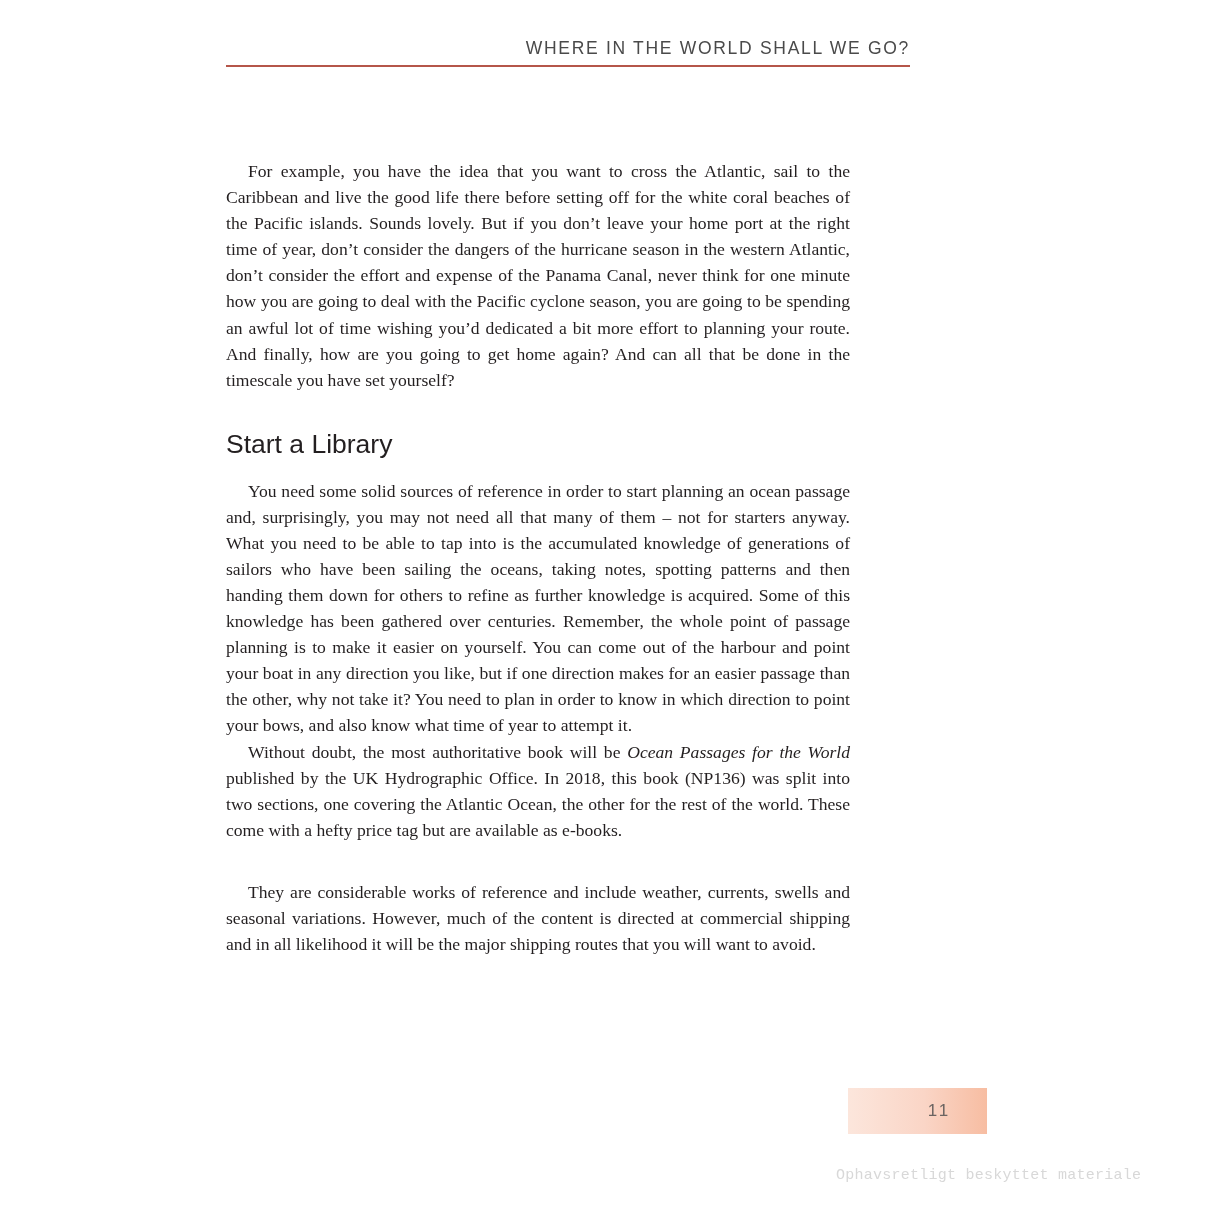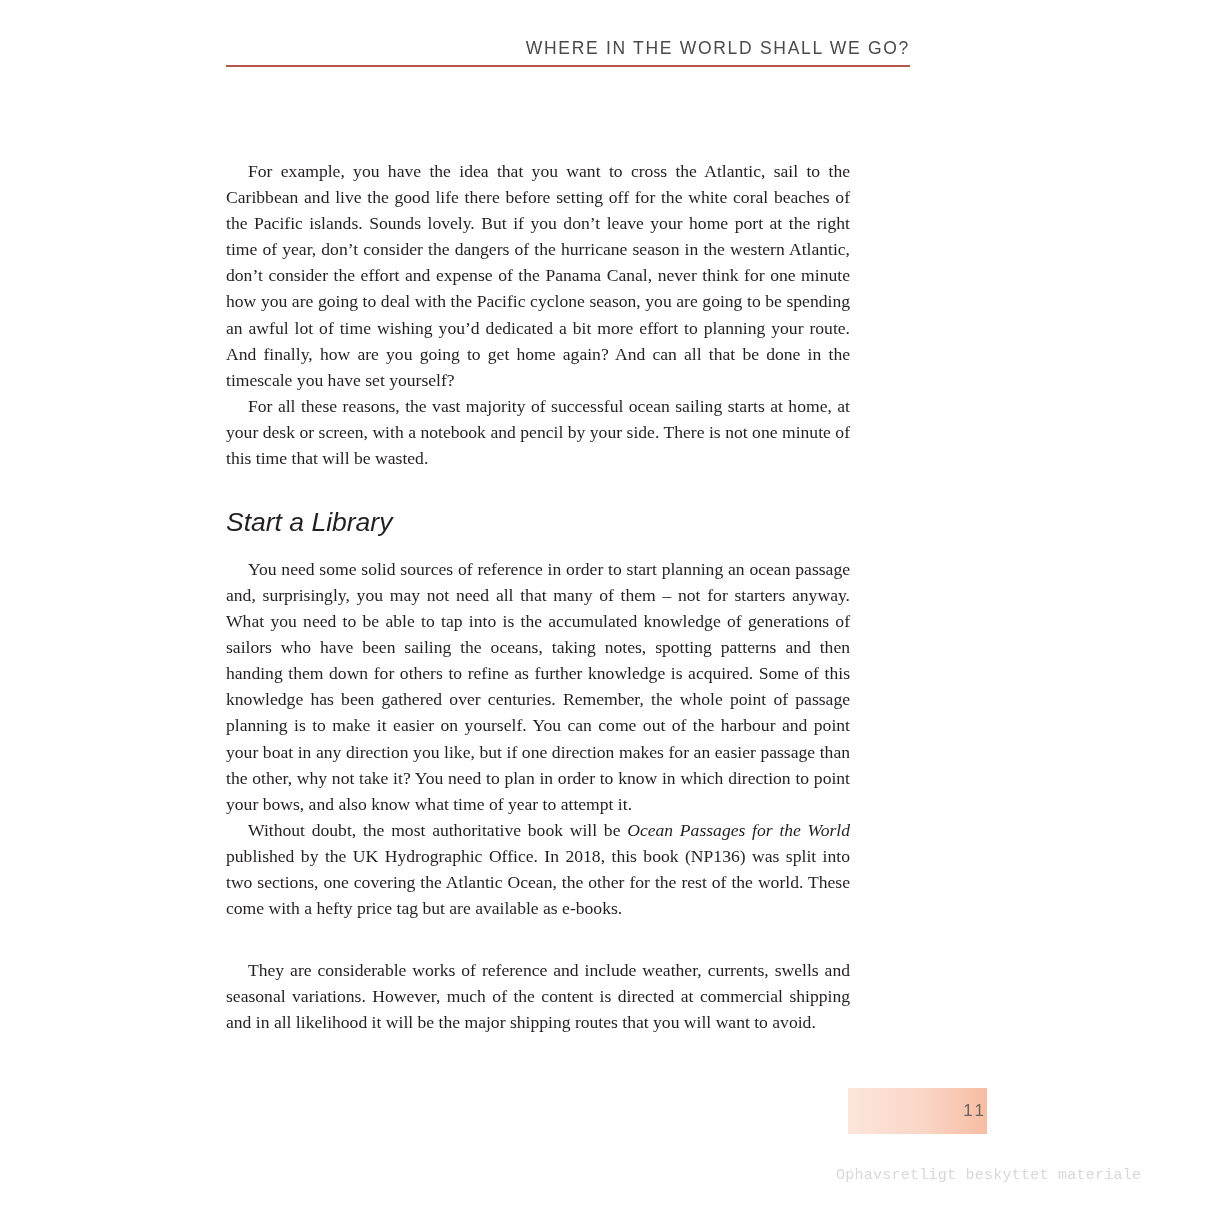--- a/index.html
+++ b/index.html
@@ -74,41 +74,40 @@
   }
 
   h2.section-heading {
     font-family: "Liberation Sans", sans-serif;
     font-size: 26.5px;
     font-weight: 400;
     color: #231f20;
     margin: 0;
     padding: 0;
     line-height: 1.2;
-    font-style: italic;
   }
 
   .gap-before-heading { height: 36px; }
   .gap-after-heading  { height: 17px; }
 
   em.book-title {
     font-style: italic;
   }
 
   
   .folio-chip {
     position: absolute;
     left: 848px;
     top: 1088px;
     width: 139px;
     height: 46px;
     background: linear-gradient(to right, #fce6dc 0%, #fad5c6 55%, #f7bda2 100%);
     display: flex;
     align-items: center;
-    justify-content: flex-end;
+    justify-content: center;
     box-sizing: border-box;
     padding-left: 44px;
   }
   .folio-number {
     font-family: "Liberation Sans", sans-serif;
     font-size: 17px;
     letter-spacing: 3px;
     color: #6b6461;
   }
 
@@ -131,21 +130,20 @@
 
   <div class="running-head">
     <div class="running-head-text">WHERE IN THE WORLD SHALL WE GO?</div>
     <div class="running-head-rule"></div>
   </div>
 
   <div class="content">
 
     <p class="body-par">For example, you have the idea that you want to cross the Atlantic, sail to the Caribbean and live the good life there before setting off for the white coral beaches of the Pacific islands. Sounds lovely. But if you don’t leave your home port at the right time of year, don’t consider the dangers of the hurricane season in the western Atlantic, don’t consider the effort and expense of the Panama Canal, never think for one minute how you are going to deal with the Pacific cyclone season, you are going to be spending an awful lot of time wishing you’d dedicated a bit more effort to planning your route. And finally, how are you going to get home again? And can all that be done in the timescale you have set yourself?</p>
 
-    <p class="body-par par-last-line-flush">For all these reasons, the vast majority of successful ocean sailing starts at home, at your desk or screen, with a notebook and pencil by your side. There is not one minute of this time that will be wasted.</p>
 
     <div class="gap-before-heading"></div>
 
     <h2 class="section-heading">Start a Library</h2>
 
     <div class="gap-after-heading"></div>
 
 
     <p class="body-par par-last-line-flush">You need some solid sources of reference in order to start planning an ocean passage and, surprisingly, you may not need all that many of them – not for starters anyway. What you need to be able to tap into is the accumulated knowledge of generations of sailors who have been sailing the oceans, taking notes, spotting patterns and then handing them down for others to refine as further knowledge is acquired. Some of this knowledge has been gathered over centuries. Remember, the whole point of passage planning is to make it easier on yourself. You can come out of the harbour and point your boat in any direction you like, but if one direction makes for an easier passage than the other, why not take it? You need to plan in order to know in which direction to point your bows, and also know what time of year to attempt it.</p>
 

